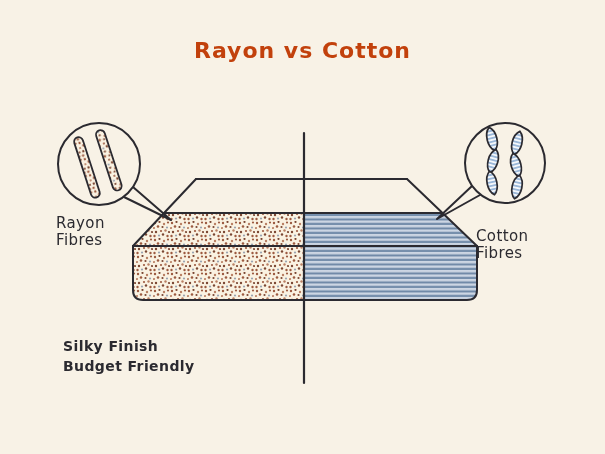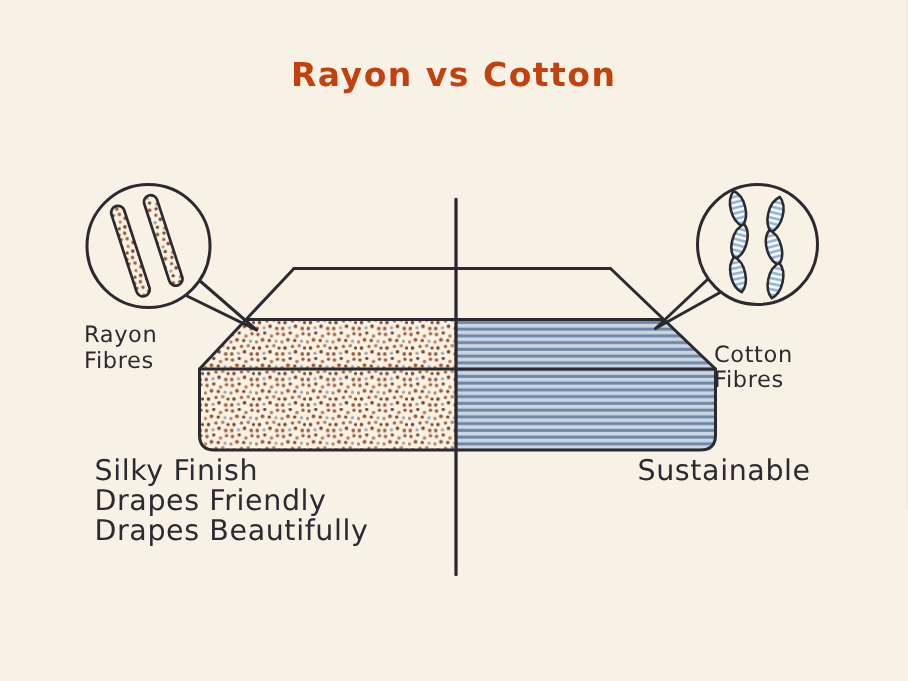--- a/index.html
+++ b/index.html
@@ -24,22 +24,22 @@
   }
   .callout-label{
     position:absolute;width:80px;
     text-align:left;
     font-size:15px;font-weight:400;line-height:17px;
     letter-spacing:.4px;
   }
   .callout-label.left{left:56px;top:215px;}
   .callout-label.right{left:476px;top:228px;}
   .feature-list{
-    position:absolute;top:304px;
-    font-size:19px;font-weight:400;letter-spacing:.4px;
+    position:absolute;top:336px;
+    font-size:14px;font-weight:700;letter-spacing:.4px;
   }
   .feature-list.left{left:63px;}
   .feature-list.right{left:425px;}
   .feature-list div{height:20px;line-height:20px;margin-bottom:0;}
 </style>
 </head>
 <body>
 
 <div class="canvas">
 
@@ -124,21 +124,19 @@
     </g>
   </svg>
 
   <div class="page-title">Rayon vs Cotton</div>
 
   <div class="callout-label left">Rayon Fibres</div>
   <div class="callout-label right">Cotton Fibres</div>
 
   <div class="feature-list left">
     <div>Silky Finish</div>
-    <div>Drapes Friendly</div>
-    <div>Drapes Beautifully</div>
+    <div>Budget Friendly</div>
   </div>
 
   <div class="feature-list right">
-    <div>Sustainable</div>
   </div>
 
 </div>
 
 </body></html>

